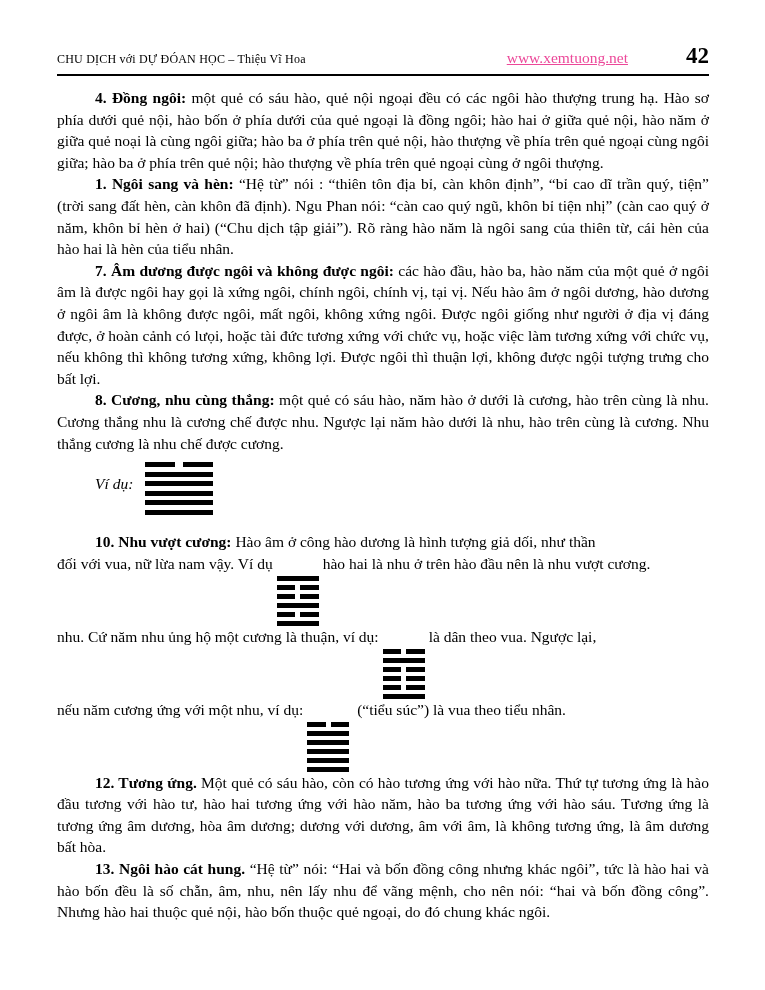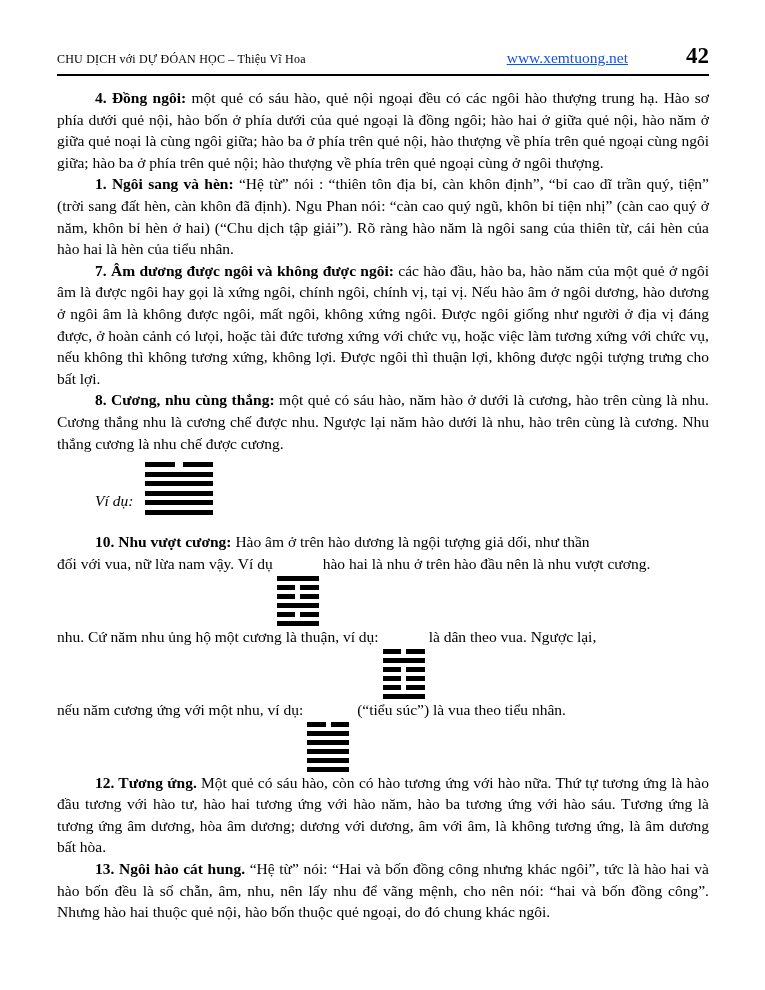--- a/index.html
+++ b/index.html
@@ -10,40 +10,40 @@
     background:#ffffff;
     box-sizing:border-box;
     padding:44px 56px 40px 57px;
     font-family:"Liberation Serif","DejaVu Serif",serif;
     color:#000;
     overflow:hidden;
   }
   
   .hdr { display:flex; align-items:baseline; }
   .hdr-title { font-size:12px; letter-spacing:0.2px; white-space:nowrap; }
-  .hdr-url { font-size:15.5px; text-decoration:underline; margin-left:auto; margin-right:58px; color:#1d4ed8; }
+  .hdr-url { font-size:15.5px; text-decoration:underline; margin-left:auto; margin-right:58px; color:#ec4899; }
   .hdr-page { font-size:23px; font-weight:bold; line-height:1; }
   .hdr-rule { border:0; border-top:2px solid #000; margin:7px 0 0 0; }
 
   
   .body { margin-top:11px; font-size:15.5px; line-height:21.6px; text-align:justify; }
   p.para { margin:0; text-indent:38px; }
   p.cont { margin:0; text-indent:0; }
   .lead { font-weight:bold; }
 
   
   .hx { display:inline-flex; flex-direction:column; justify-content:space-between; vertical-align:baseline; }
   .hx-row { height:5px; background:#000; }
   .hx-row.hx-broken { background:none; display:flex; justify-content:space-between; }
   .hx-row.hx-broken i { display:block; width:44%; height:100%; background:#000; }
   .hx-lg { width:68px; height:53px; }
   .hx-sm { width:42px; height:50px; vertical-align:-12px; margin:0 4px; }
 
   .figure { display:flex; align-items:flex-end; margin:8px 0 16px 38px; }
-  .figure .fig-label { font-style:italic; font-size:15.5px; margin-right:12px; margin-bottom:4px; }
+  .figure .fig-label { font-style:italic; font-size:15.5px; margin-right:12px; margin-bottom:21px; }
 </style>
 </head>
 <body>
 
 <div class="page">
 
   <div class="hdr">
     <span class="hdr-title">CHU DỊCH với DỰ ĐÓAN HỌC – Thiệu Vĩ Hoa</span>
     <span class="hdr-url">www.xemtuong.net</span>
     <span class="hdr-page">42</span>
@@ -69,21 +69,21 @@
             <i></i>
           </span>
           <span class="hx-row hx-solid"></span>
           <span class="hx-row hx-solid"></span>
           <span class="hx-row hx-solid"></span>
           <span class="hx-row hx-solid"></span>
           <span class="hx-row hx-solid"></span>
         </span>
     </div>
 
-    <p class="para"><span class="lead">10. Nhu vượt cương:</span> <span>Hào âm ở trên hào dương là ngội tượng giả dối, như thần</span></p>
+    <p class="para"><span class="lead">10. Nhu vượt cương:</span> <span>Hào âm ở công hào dương là hình tượng giả dối, như thần</span></p>
 
     <p class="cont"><span>đối với vua, nữ lừa nam vậy. Ví dụ</span><span class="hx hx-sm">
           <span class="hx-row hx-solid"></span>
           <span class="hx-row hx-broken">
             <i></i>
             <i></i>
           </span>
           <span class="hx-row hx-broken">
             <i></i>
             <i></i>

